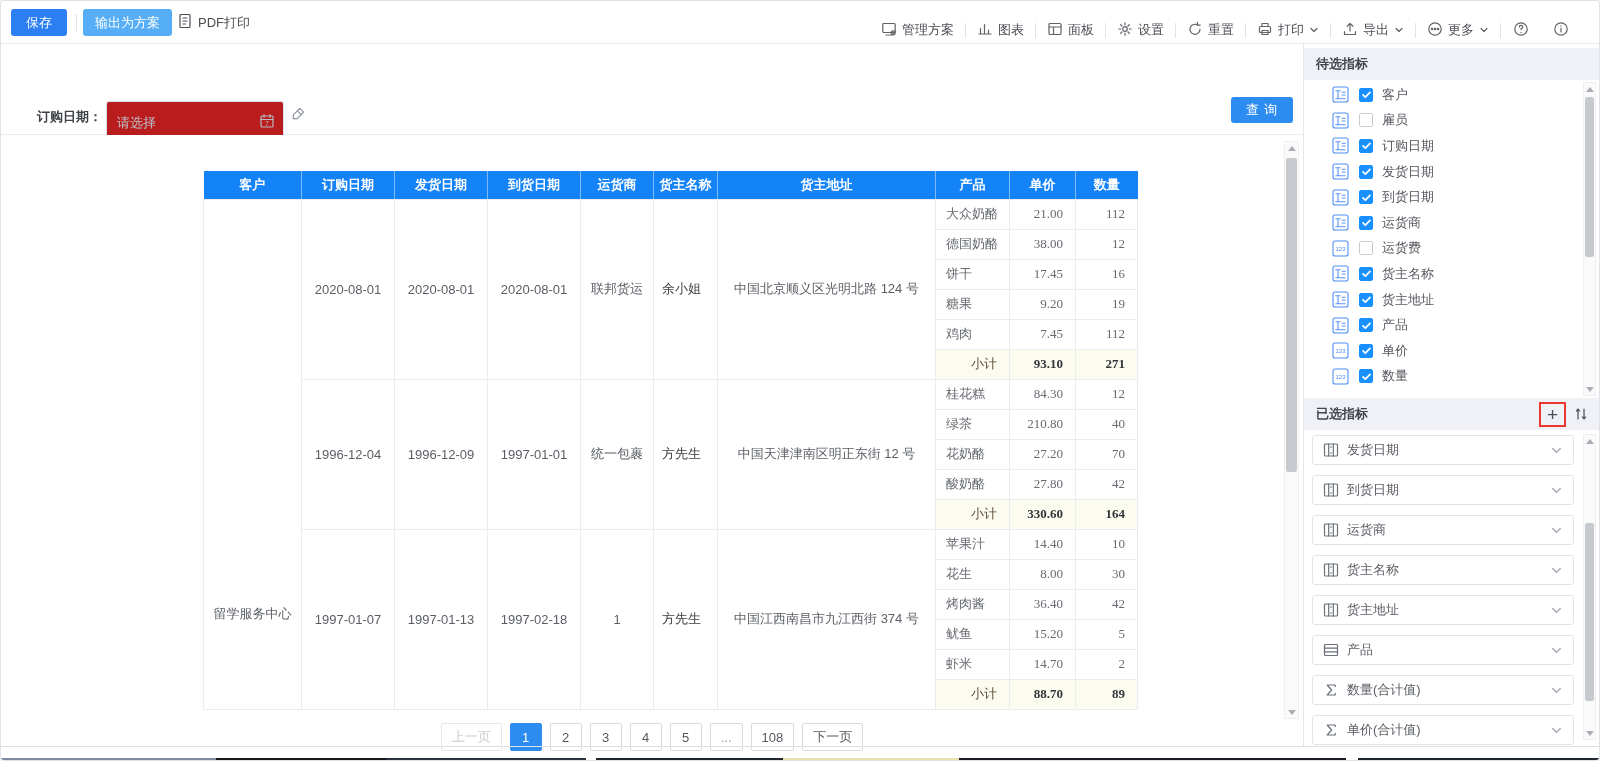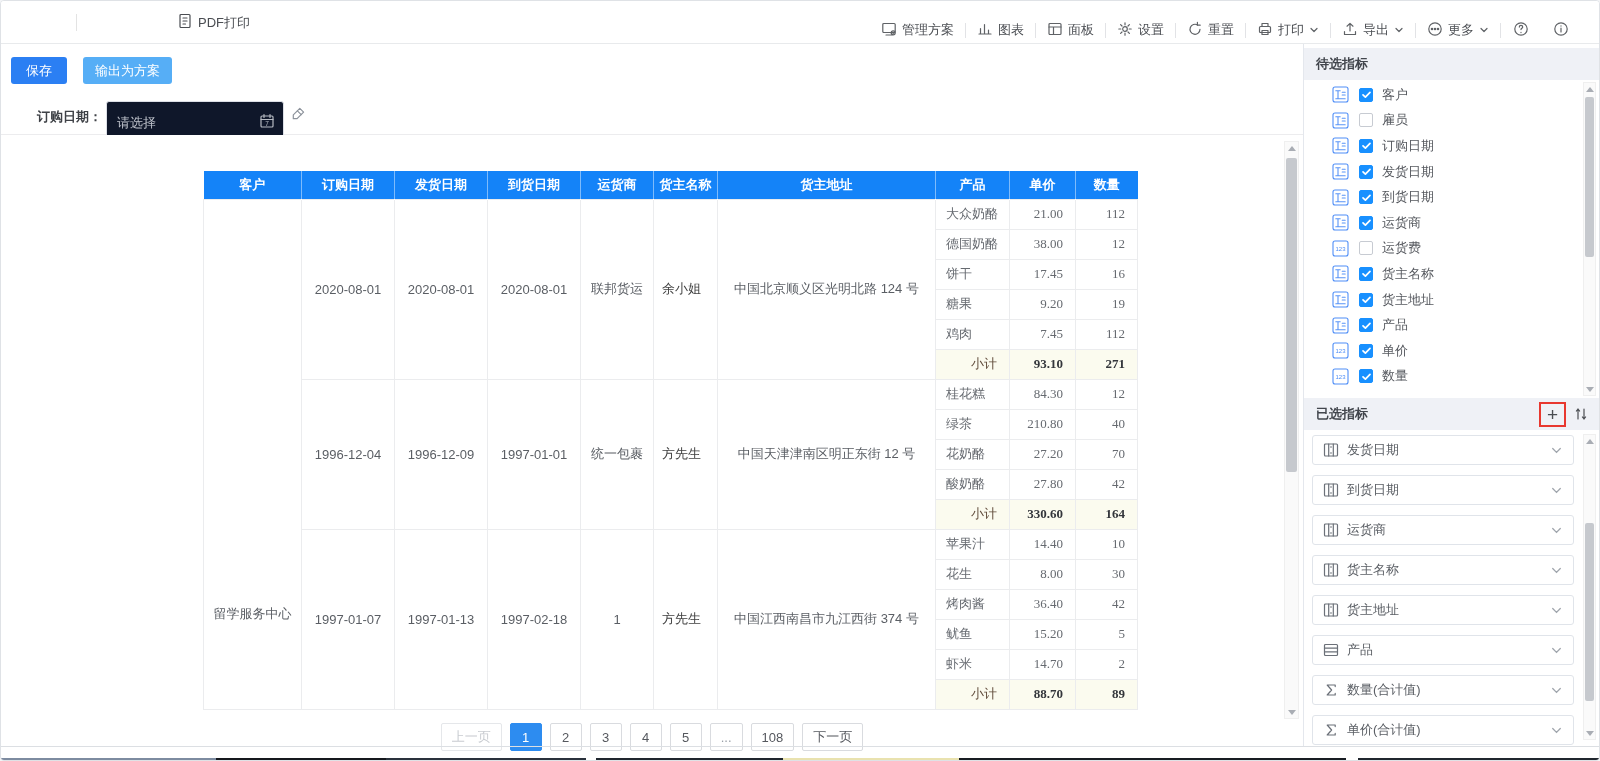--- a/index.html
+++ b/index.html
@@ -4,41 +4,41 @@
 <style>
   * { margin:0; padding:0; box-sizing:border-box; }
   html,body { background:#f3f4f6; }
   body { font-family:"Liberation Sans","DejaVu Sans",sans-serif; }
   #app { position:relative; width:1600px; height:761px; background:#fff; overflow:hidden;
          border:1px solid #dfe2e6; border-radius:4px; }
 
   
   .topbar { position:absolute; left:0; top:0; width:1600px; height:43px; background:#fff;
             border-bottom:1px solid #e8eaec; z-index:5; }
-  .btn { border:none; cursor:pointer; font-family:Liberation Serif, serif;margin-top:48px; }
+  .btn { border:none; cursor:pointer; font-family:Liberation Serif, serif; }
   .btn-save { position:absolute; left:10px; top:8px; height:27px; padding:0 15px;
               background:#2b7ff3; color:#fff; border-radius:3px; font-size:13px; }
   .tb-div1 { position:absolute; left:75px; top:13px; width:1px; height:17px; background:#e3e3e3; }
   .btn-output { position:absolute; left:82px; top:8px; height:27px; padding:0 12px;
                 background:#56aef6; color:#fff; border-radius:3px; font-size:13px; }
   .pdf-print { position:absolute; left:176px; top:0; height:43px; display:flex; align-items:center;
                gap:5px; color:#4a4d52; font-size:13px; cursor:pointer; }
   .tb-right { position:absolute; right:20px; top:0; height:58px; display:flex; align-items:center; }
   .tbi { display:flex; align-items:center; gap:5px; padding:0 11px; height:43px;
          color:#4c4f54; font-size:13px; cursor:pointer; white-space:nowrap; }
   .tbi svg { color:#5f6266; }
   .tbsep { width:1px; height:15px; background:#e2e3e6; }
   .tb-iconbtn { padding:0 12px; }
 
   
   .filter-zone { position:absolute; left:0; top:43px; width:1302px; height:91px;
                  border-bottom:1px solid #ececee; background:#fff; }
   .f-label { position:absolute; left:36px; top:64px; font-size:13px; font-weight:bold; color:#3e4146; }
   .date-input { position:absolute; left:105px; top:57px; width:178px; height:44px;
-                border:1px solid #dcdfe6; border-radius:3px; background:#0f172a;
+                border:1px solid #dcdfe6; border-radius:3px; background:#b91c1c;
                 display:flex; align-items:center; padding:0 8px 0 10px; cursor:text; }
   .date-placeholder { flex:1; font-size:13px; color:#bfc3cc; }
   .date-input svg { color:#b6bac2; }
   .eraser-btn { position:absolute; left:289px; top:62px; color:#8d939c; cursor:pointer; }
   .btn-query { position:absolute; left:1230px; top:53px; width:62px; height:26px;
                background:#2d8cf0; color:#fff; border-radius:3px; font-size:13px; letter-spacing:1px; }
   .watermark { position:absolute; left:545px; top:100px; font-size:21px; font-weight:bold;
                color:#e0e2e5; letter-spacing:1px; white-space:nowrap; }
 
   

